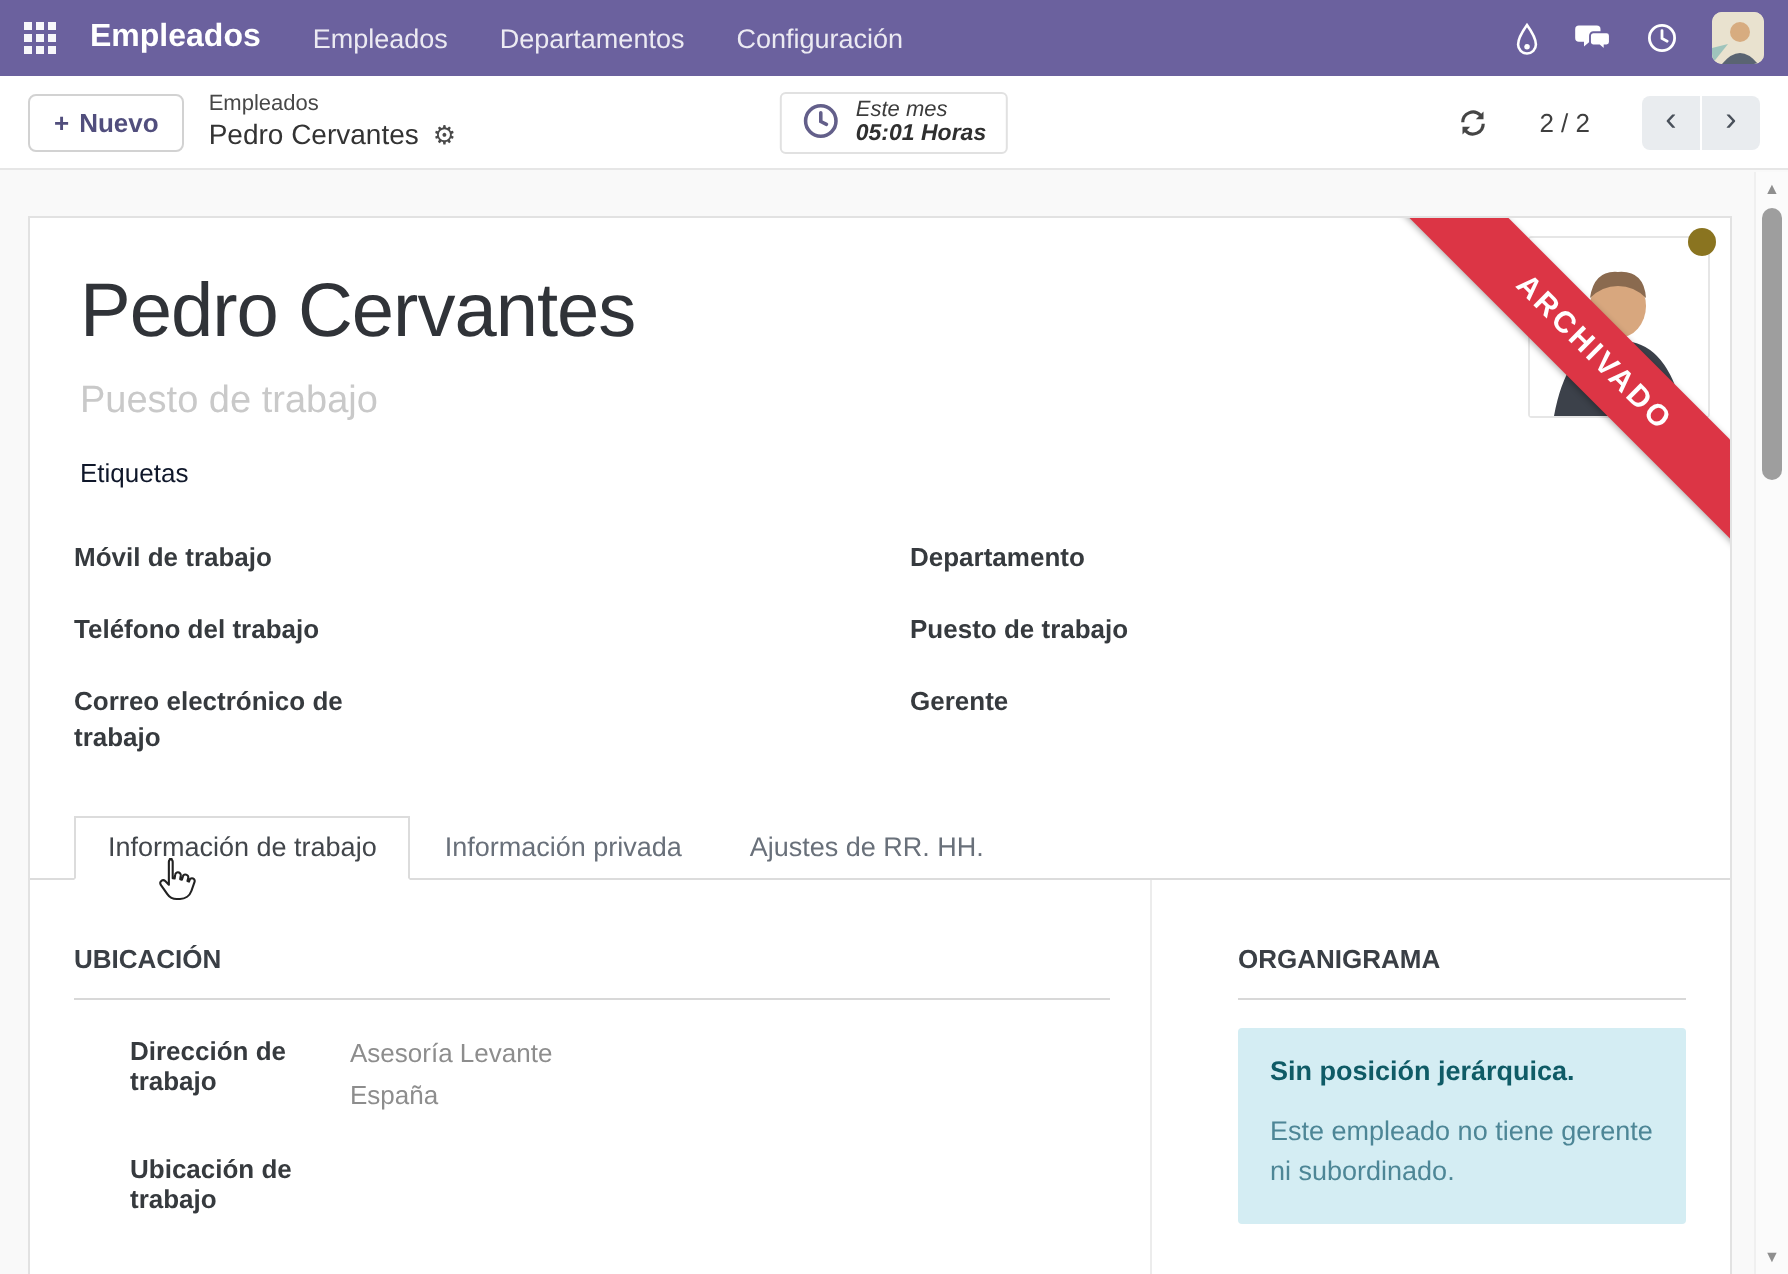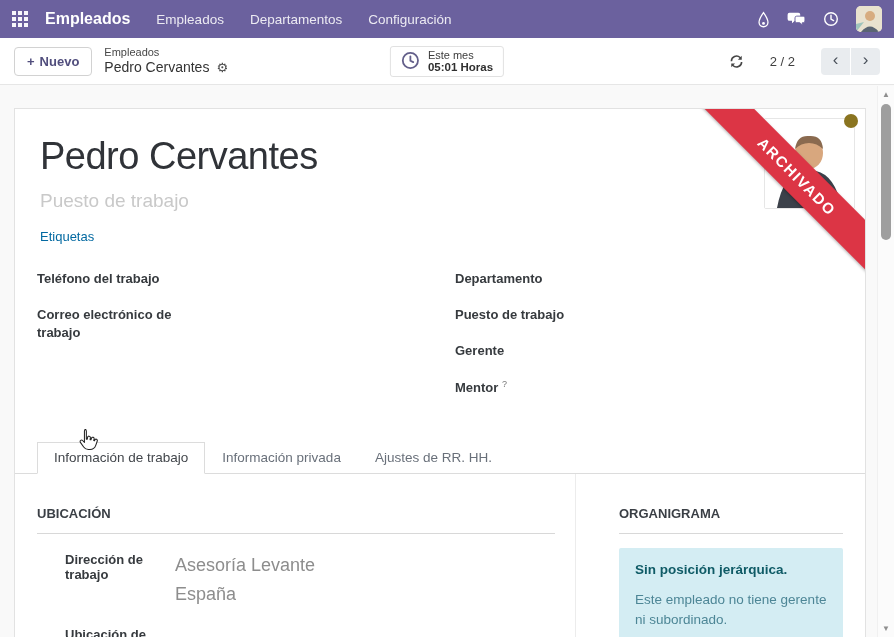--- a/index.html
+++ b/index.html
@@ -42,21 +42,21 @@
   }
   .breadcrumb { margin-left: 12px; line-height: 1.2; }
   .bc-parent { font-size: 11px; color: #474747; cursor: pointer; }
   .bc-current { font-size: 14px; color: #333; display: flex; align-items: center; gap: 7px; }
   .gear { font-size: 13px; color: #4a4a4a; cursor: pointer; line-height: 1; }
 
   .timer-btn {
     position: absolute; left: 50%; transform: translateX(-50%); top: 8px;
     height: 31px; display: flex; align-items: center; gap: 8px;
     background: #fff; border: 1px solid #e1e1e1; border-radius: 3px;
-    padding: 0 10px; cursor: pointer; font-family: inherit;
+    padding: 0 10px; cursor: pointer; font-family: inherit; font-style: italic;
   }
   .timer-txt { text-align: left; line-height: 1.15; }
   .timer-line1 { font-size: 11px; color: #3c3c3c; }
   .timer-line2 { font-size: 11.5px; font-weight: bold; color: #2f2f2f; }
 
   .cp-right { margin-left: auto; display: flex; align-items: center; gap: 26px; }
   .refresh { display: flex; align-items: center; cursor: pointer; }
   .pager-count { font-size: 13px; color: #3f3f3f; }
   .pager { display: flex; }
   .pager-btn {
@@ -82,21 +82,21 @@
   }
 
   
   .sheet {
     position: absolute; top: 108px; left: 14px; width: 852px; height: 700px;
     background: #fff; border: 1px solid #e2e2e2; padding: 26px 22px 0 22px;
     overflow: hidden;
   }
   .title { font-size: 38px; font-weight: 400; color: #303338; letter-spacing: -0.5px; margin-left: 3px; }
   .job-placeholder { font-size: 19px; color: #c9c9c9; margin: 12px 0 0 3px; }
-  .tags-placeholder { font-size: 13px; color: #0369a1; margin: 17px 0 0 3px; }
+  .tags-placeholder { font-size: 13px; color: #0f172a; margin: 17px 0 0 3px; }
 
   .avatar-box {
     position: absolute; top: 9px; right: 10px; width: 91px; height: 91px;
     background: #fff; border: 1px solid #e6e6e6; border-radius: 2px;
   }
   .presence-dot {
     position: absolute; top: 5px; right: 7px; width: 14px; height: 14px;
     border-radius: 50%; background: #8a7420; z-index: 2;
   }
 
@@ -130,21 +130,21 @@
   .tab-content { display: flex; align-items: stretch; }
   .col-left { flex: 0 0 539px; padding: 32px 20px 0 0; border-right: 1px solid #ececec; min-height: 210px; }
   .col-right { flex: 1; padding: 32px 0 0 43px; }
 
   .section-title {
     font-size: 13px; font-weight: bold; color: #3a3f45;
     padding-bottom: 12px; border-bottom: 1px solid #d8d8d8;
   }
   .loc-row { display: flex; margin-top: 17px; align-items: flex-start; }
   .loc-label { flex: 0 0 138px; font-size: 13px; font-weight: 600; color: #363a3e; padding-top: 1px; padding-left: 28px; }
-  .loc-value { font-size: 18px; color: #8d8d8d; line-height: 1.6; }
+  .loc-value { font-size: 13px; color: #8d8d8d; line-height: 1.6; }
   .loc-row.second { min-height: 26px; }
 
   .alert-info {
     margin-top: 14px; background: #d4edf3; border-radius: 2px;
     padding: 14px 16px 4px 16px;
   }
   .alert-title { font-size: 13.5px; font-weight: bold; color: #0f5b66; margin-bottom: 13px; }
   .alert-line { font-size: 13.5px; color: #4d8696; line-height: 1.45; margin-bottom: 12px; }
 
   .cursor-pointer { position: absolute; left: 76px; top: 428px; z-index: 50; pointer-events: none; }
@@ -262,43 +262,43 @@
     <div class="ribbon">ARCHIVADO</div>
   </div>
 
   <div class="title">Pedro Cervantes</div>
   <div class="job-placeholder">Puesto de trabajo</div>
   <div class="tags-placeholder">Etiquetas</div>
 
   <div class="field-grid">
     <div class="fcol">
       <div class="frow">
+        <span class="flabel">Móvil de trabajo</span>
+        <span class="fvalue"></span>
+      </div>
+      <div class="frow">
         <span class="flabel">Teléfono del trabajo</span>
         <span class="fvalue"></span>
       </div>
       <div class="frow">
         <span class="flabel" style="flex-basis:140px">Correo electrónico de trabajo</span>
         <span class="fvalue"></span>
       </div>
     </div>
     <div class="fcol">
       <div class="frow">
         <span class="flabel">Departamento</span>
         <span class="fvalue"></span>
       </div>
       <div class="frow">
         <span class="flabel">Puesto de trabajo</span>
         <span class="fvalue"></span>
       </div>
       <div class="frow">
         <span class="flabel">Gerente</span>
-        <span class="fvalue"></span>
-      </div>
-      <div class="frow">
-        <span class="flabel"><span>Mentor</span> <sup>?</sup></span>
         <span class="fvalue"></span>
       </div>
     </div>
   </div>
 
   <div class="tabs">
     <button class="tab active">Información de trabajo</button>
     <button class="tab">Información privada</button>
     <button class="tab">Ajustes de RR. HH.</button>
   </div>

